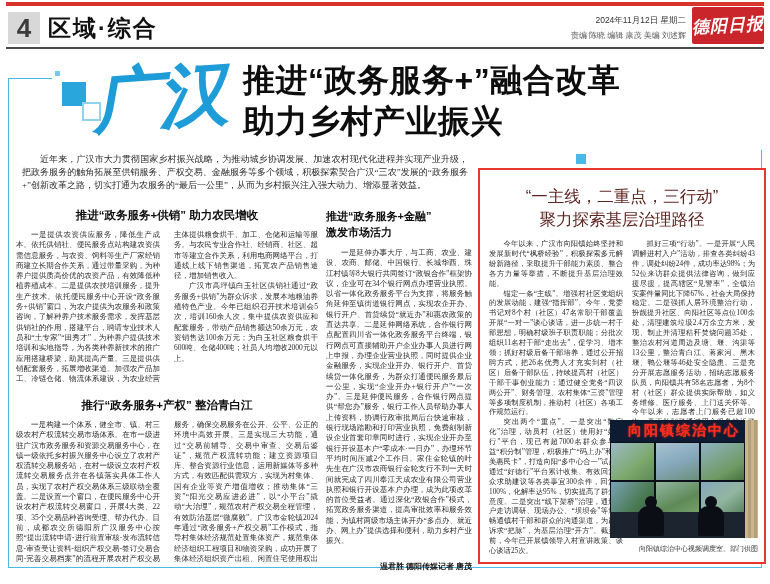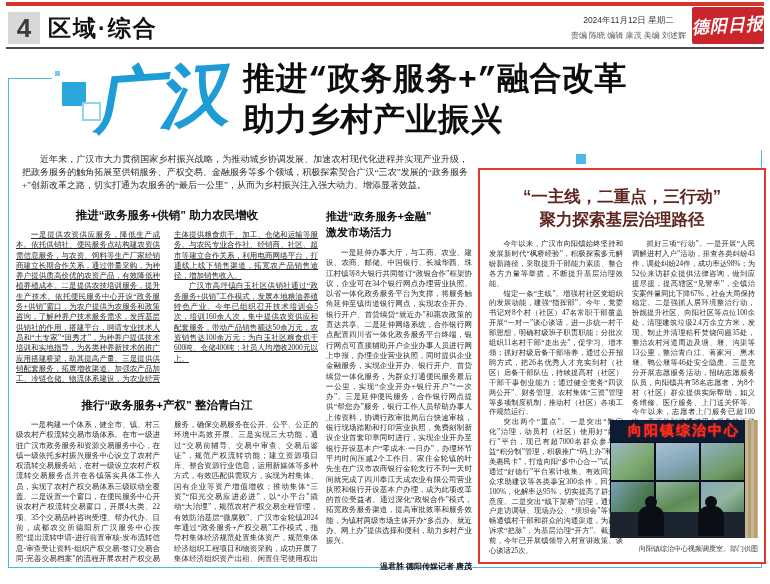--- a/index.html
+++ b/index.html
@@ -7,76 +7,76 @@
         font-family:"Liberation Serif",serif;color:#222;}
   .abs{position:absolute;}
 
   
   .topline{left:6px;top:2px;width:758px;height:4px;background:#d8342c;}
   .pagenum{left:8px;top:12px;width:32px;height:32px;background:#d8d8d8;color:#3c3c3c;
            font-family:"Liberation Sans",sans-serif;font-size:26px;font-weight:bold;
            display:flex;align-items:center;justify-content:center;}
   .secname{left:48px;top:13px;font-family:"Liberation Sans",sans-serif;font-size:23px;
            font-weight:bold;color:#111;letter-spacing:2px;}
-  .dateblock{right:84px;top:15px;text-align:center;font-family:"Liberation Sans",sans-serif;}
+  .dateblock{right:84px;top:15px;text-align:right;font-family:"Liberation Sans",sans-serif;}
   .dateblock .d1{font-size:8.5px;color:#333;}
   .dateblock .d2{font-size:8px;color:#555;margin-top:3px;}
   .masthead{right:6px;top:7px;width:72px;height:37px;background:#c9252b;border-radius:2px;
             display:flex;align-items:center;justify-content:center;}
   .masthead span{color:#fff;font-size:17px;font-weight:bold;font-style:italic;
                  transform:rotate(-3deg);letter-spacing:1px;font-family:"Liberation Serif",serif;}
   .headrule{left:6px;top:47px;width:758px;height:2px;background:#4a4a4a;}
 
   
   .frame{left:8px;top:78px;width:752px;height:488px;border:1.5px solid #49b9e8;}
 
   
   .hblock{left:52px;top:52px;width:712px;height:98px;background:#fff;}
   .deco-sq1{left:62px;top:82px;width:24px;height:24px;background:#29a7dc;}
   .deco-sq2{left:82px;top:102px;width:15px;height:15px;border:2px solid #8ed4ef;background:#fff;}
   .deco-dot{left:55px;top:71px;width:5px;height:5px;background:#74c9ec;}
   .callig{left:92px;top:58px;width:150px;font-size:70px;line-height:80px;font-weight:bold;
           font-style:italic;color:#1e9cd7;transform:rotate(-4deg);
           font-family:"Liberation Serif",serif;letter-spacing:-4px;}
-  .bigtitle{left:243px;top:60px;width:520px;font-family:Liberation Mono, monospace;
+  .bigtitle{left:243px;top:60px;width:520px;font-family:Liberation Sans, sans-serif;
             font-weight:900;color:#0d0d0d;font-size:32px;line-height:41px;letter-spacing:0.5px;}
 
   
   .intro{left:22px;top:153px;width:446px;font-size:9px;line-height:13px;color:#2a2a2a;
          text-align:justify;}
   .intro p{margin:0;text-indent:2em;}
 
   
   .leftsec{left:16px;top:208px;width:302px;}
   .sectitle{font-family:"Liberation Sans",sans-serif;font-weight:bold;font-size:11.5px;
             color:#0e0e0e;text-align:center;margin:0 0 7px 0;}
   .twocol{column-count:2;column-gap:14px;column-fill:auto;text-align:justify;
           font-size:7.5px;line-height:10.3px;color:#2b2b2b;overflow:hidden;}
   .twocol p{margin:0;text-indent:2em;}
-  .body1{height:158px;text-decoration:underline;}
+  .body1{height:158px;}
   .body2{height:146px;margin-top:2px;}
   .sect2title{margin-top:10px;}
 
   
   .col3{left:326px;top:208px;width:146px;}
   .col3 .t{font-family:"Liberation Sans",sans-serif;font-weight:bold;font-size:11px;
            line-height:16px;color:#0e0e0e;margin:0;}
   .col3 .bodyc{margin-top:8px;height:308px;text-align:justify;font-size:7.5px;
                line-height:10.3px;color:#2b2b2b;overflow:hidden;}
   .col3 .bodyc p{margin:0;text-indent:2em;}
   .mainbyline{margin-top:5px;text-align:right;font-weight:bold;font-size:8px;color:#111;}
 
   
   .redbox{left:478px;top:168px;width:284px;height:392px;border:2px solid #e4372e;background:#fff;}
   .kicker{position:absolute;top:-12px;left:-2px;background:#e4372e;color:#fff;
           font-family:"Liberation Sans",sans-serif;font-weight:bold;font-size:11.5px;
           padding:3px 10px;letter-spacing:1px;}
   .kicker-sq{position:absolute;top:-16px;left:96px;width:10px;height:10px;background:#49b9e8;}
   .boxtitle{margin-top:15px;text-align:center;font-family:"Liberation Sans",sans-serif;
-            font-weight:bold;font-size:16.5px;line-height:23px;color:#5e2420;}
+            font-weight:normal;font-size:16.5px;line-height:23px;color:#5e2420;}
   .boxcols{display:flex;gap:9px;padding:8px 9px 0 9px;}
   .bcolL{width:134px;}
   .bcolR{width:123px;}
   .boxtext{text-align:justify;font-size:7.3px;line-height:9.9px;color:#2b2b2b;}
   .boxtext p{margin:0;text-indent:2em;}
   .sideby{text-align:right;font-weight:bold;font-size:8px;color:#111;margin-top:4px;}
 
   
   .photo{position:absolute;right:6px;bottom:24px;width:148px;height:118px;background:#101726;overflow:hidden;}
   .ledbar{height:22px;background:#0d1b33;display:flex;align-items:center;justify-content:center;}
@@ -131,21 +131,21 @@
   </div>
 
   <div class="abs intro">
     <p>近年来，广汉市大力贯彻国家乡村振兴战略，为推动城乡协调发展、加速农村现代化进程并实现产业升级，把政务服务的触角拓展至供销服务、产权交易、金融服务等多个领域，积极探索契合广汉“三农”发展的“政务服务+”创新改革之路，切实打通为农服务的“最后一公里”，从而为乡村振兴注入强大动力、增添显著效益。</p>
   </div>
 
   <div class="abs leftsec">
     <h3 class="sectitle">推进“政务服务+供销” 助力农民增收</h3>
     <div class="twocol body1">
       <p>一是提供农资供应服务，降低生产成本。依托供销社、便民服务点站构建农资供需信息服务，与农资、饲料等生产厂家经销商建立长期合作关系，通过带量采购，为种养户提供质高价优的农资产品，有效降低种植养殖成本。二是提供农技培训服务，提升生产技术。依托便民服务中心开设“政务服务+供销”窗口，为农户提供为农服务和政策咨询，了解种养户技术服务需求，发挥基层供销社的作用，搭建平台，聘请专业技术人员和“土专家”“田秀才”，为种养户提供技术培训和实地指导，为各类种养新技术的推广应用搭建桥梁，助其提高产量。三是提供供销配套服务，拓展增收渠道。加强农产品加工、冷链仓储、物流体系建设，为农业经营主体提供粮食烘干、加工、仓储和运输等服务。与农民专业合作社、经销商、社区、超市等建立合作关系，利用电商网络平台，打通线上线下销售渠道，拓宽农产品销售途径，增加销售收入。</p>
-      <p>广汉市高坪镇白玉社区供销社通过“政务服务+供销”工作模式，发展本地粮油养殖特色产业。今年已组织召开技术培训会5次，培训160余人次，集中提供农资供应和配套服务，带动产品销售额达50余万元，农资销售达100余万元；为白玉社区粮食烘干600吨、仓储400吨；社员人均增收2000元以上。</p>
+      <p>广汉市高坪镇白玉社区供销社通过“政务服务+供销”为群众诉求，发展本地粮油养殖特色产业。今年已组织召开技术培训会5次，培训160余人次，集中提供农资供应和配套服务，带动产品销售额达50余万元，农资销售达100余万元；为白玉社区粮食烘干600吨、仓储400吨；社员人均增收2000元以上。</p>
     </div>
     <h3 class="sectitle sect2title">推行“政务服务+产权” 整治青白江</h3>
     <div class="twocol body2">
       <p>一是构建一个体系，健全市、镇、村三级农村产权流转交易市场体系。在市一级进驻广汉市政务服务和资源交易服务中心，在镇一级依托乡村振兴服务中心设立了农村产权流转交易服务站，在村一级设立农村产权流转交易服务点并在各镇落实具体工作人员，实现了农村产权交易体系三级联动全覆盖。二是设置一个窗口，在便民服务中心开设农村产权流转交易窗口，开展4大类、22项、35个交易品种咨询受理、帮办代办。目前，成都农交所德阳所广汉服务中心按照“提出流转申请-进行前置审核-发布流转信息-审查受让资料-组织产权交易-签订交易合同-完善交易档案”的流程开展农村产权交易服务，确保交易服务在公开、公平、公正的环境中高效开展。三是实现三大功能，通过“交易前辅导、交易中审查、交易后鉴证”，规范产权流转功能；建立资源项目库、整合资源行业信息，运用新媒体等多种方式，有效匹配供需双方，实现为村集体、国有企业等资产增值增收；推动集体“三资”“阳光交易应进必进”，以“小平台”撬动“大治理”，规范农村产权交易全程管理，有效防治基层“微腐败”。广汉市金轮镇2024年通过“政务服务+产权交易”工作模式，指导村集体经济规范处置集体资产，规范集体经济组织工程项目和物资采购，成功开展了集体经济组织资产出租、闲置住宅使用权出租、涉农采购、涉农工程等4类交易品种，数量32宗，金额1090.77万元，有效盘活农村资产，推动集体“三资”阳光交易，为乡村产业振兴添彩助力。</p>
     </div>
   </div>
 
   <div class="abs col3">
     <p class="t">推进“政务服务+金融”</p>
     <p class="t">激发市场活力</p>

